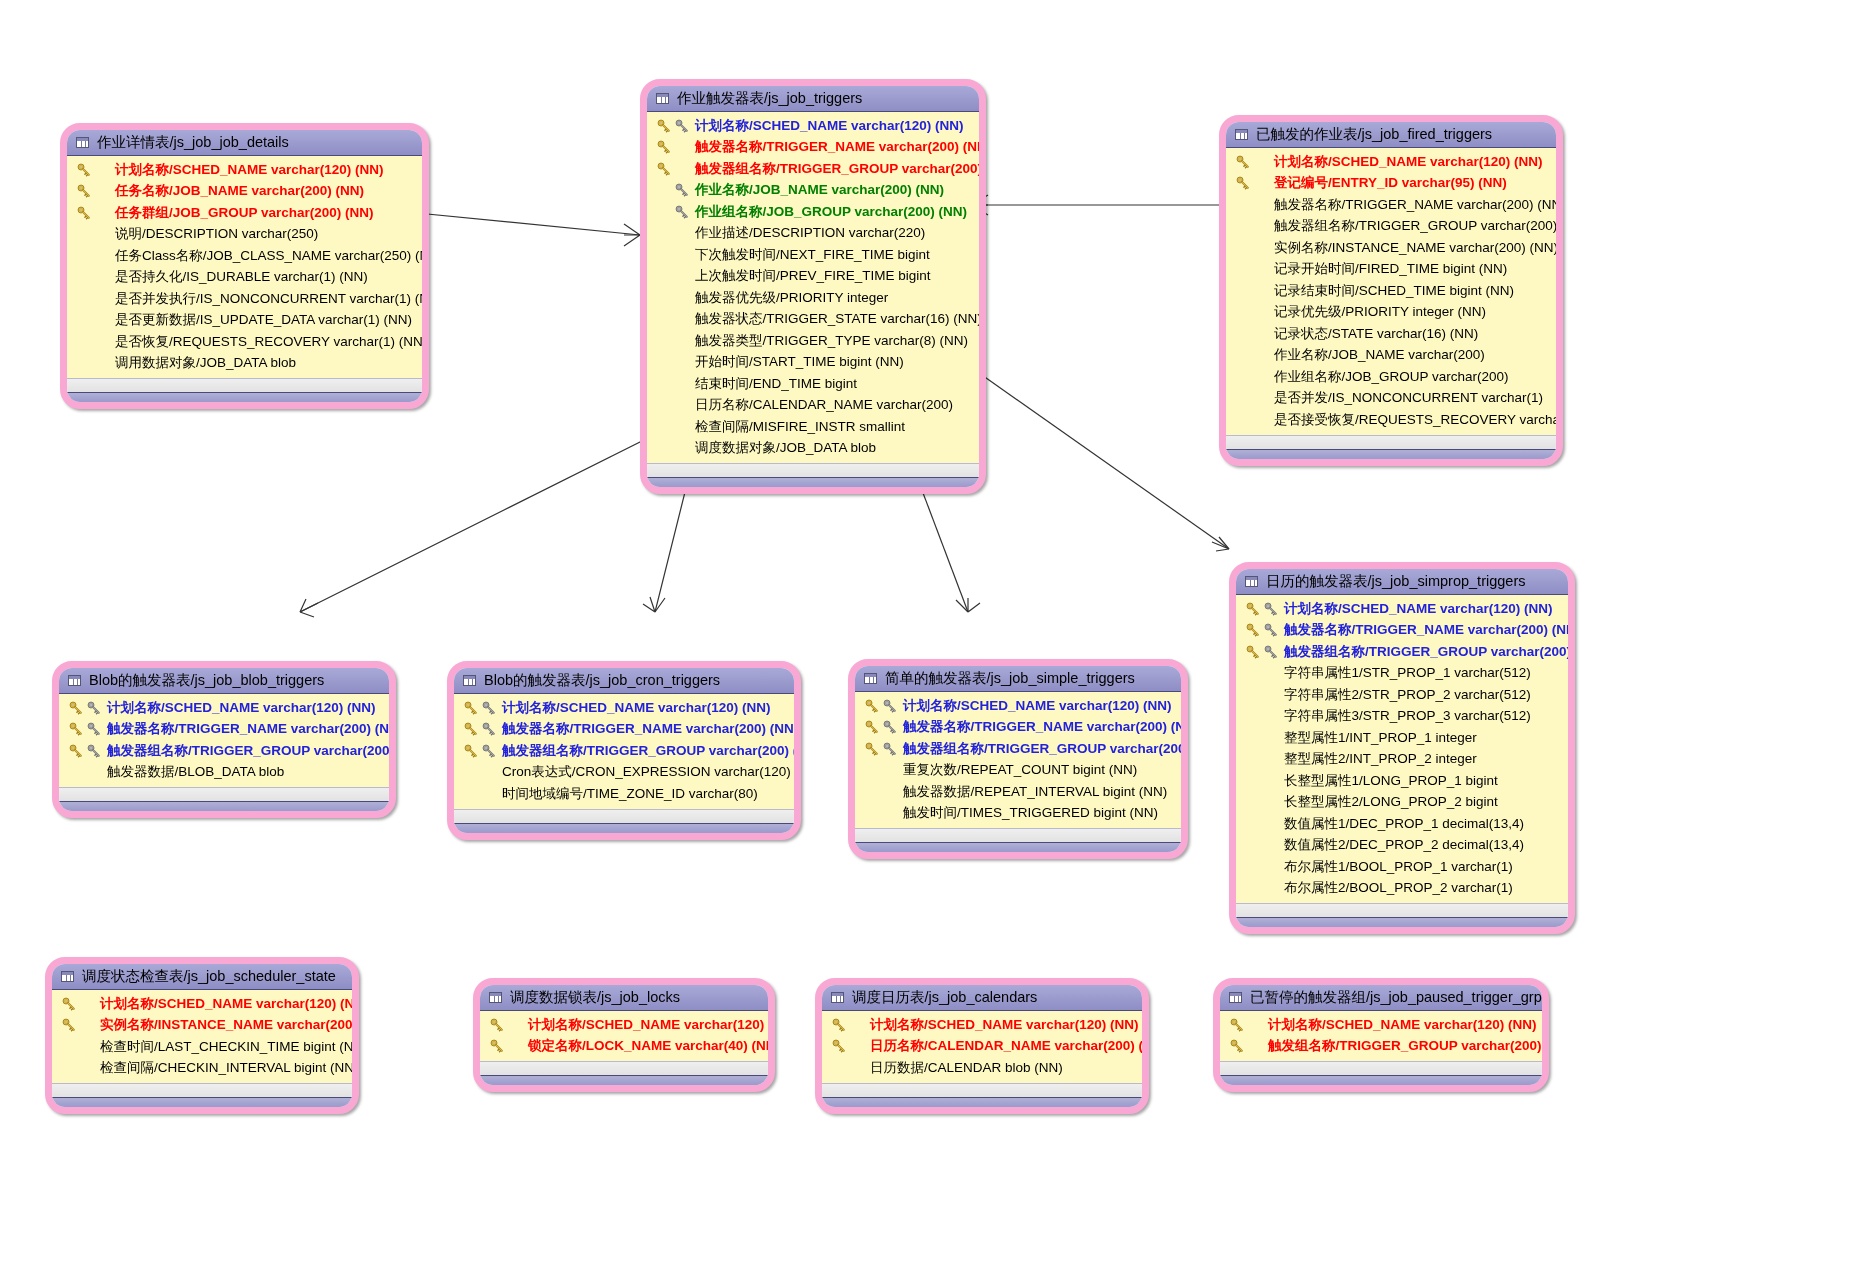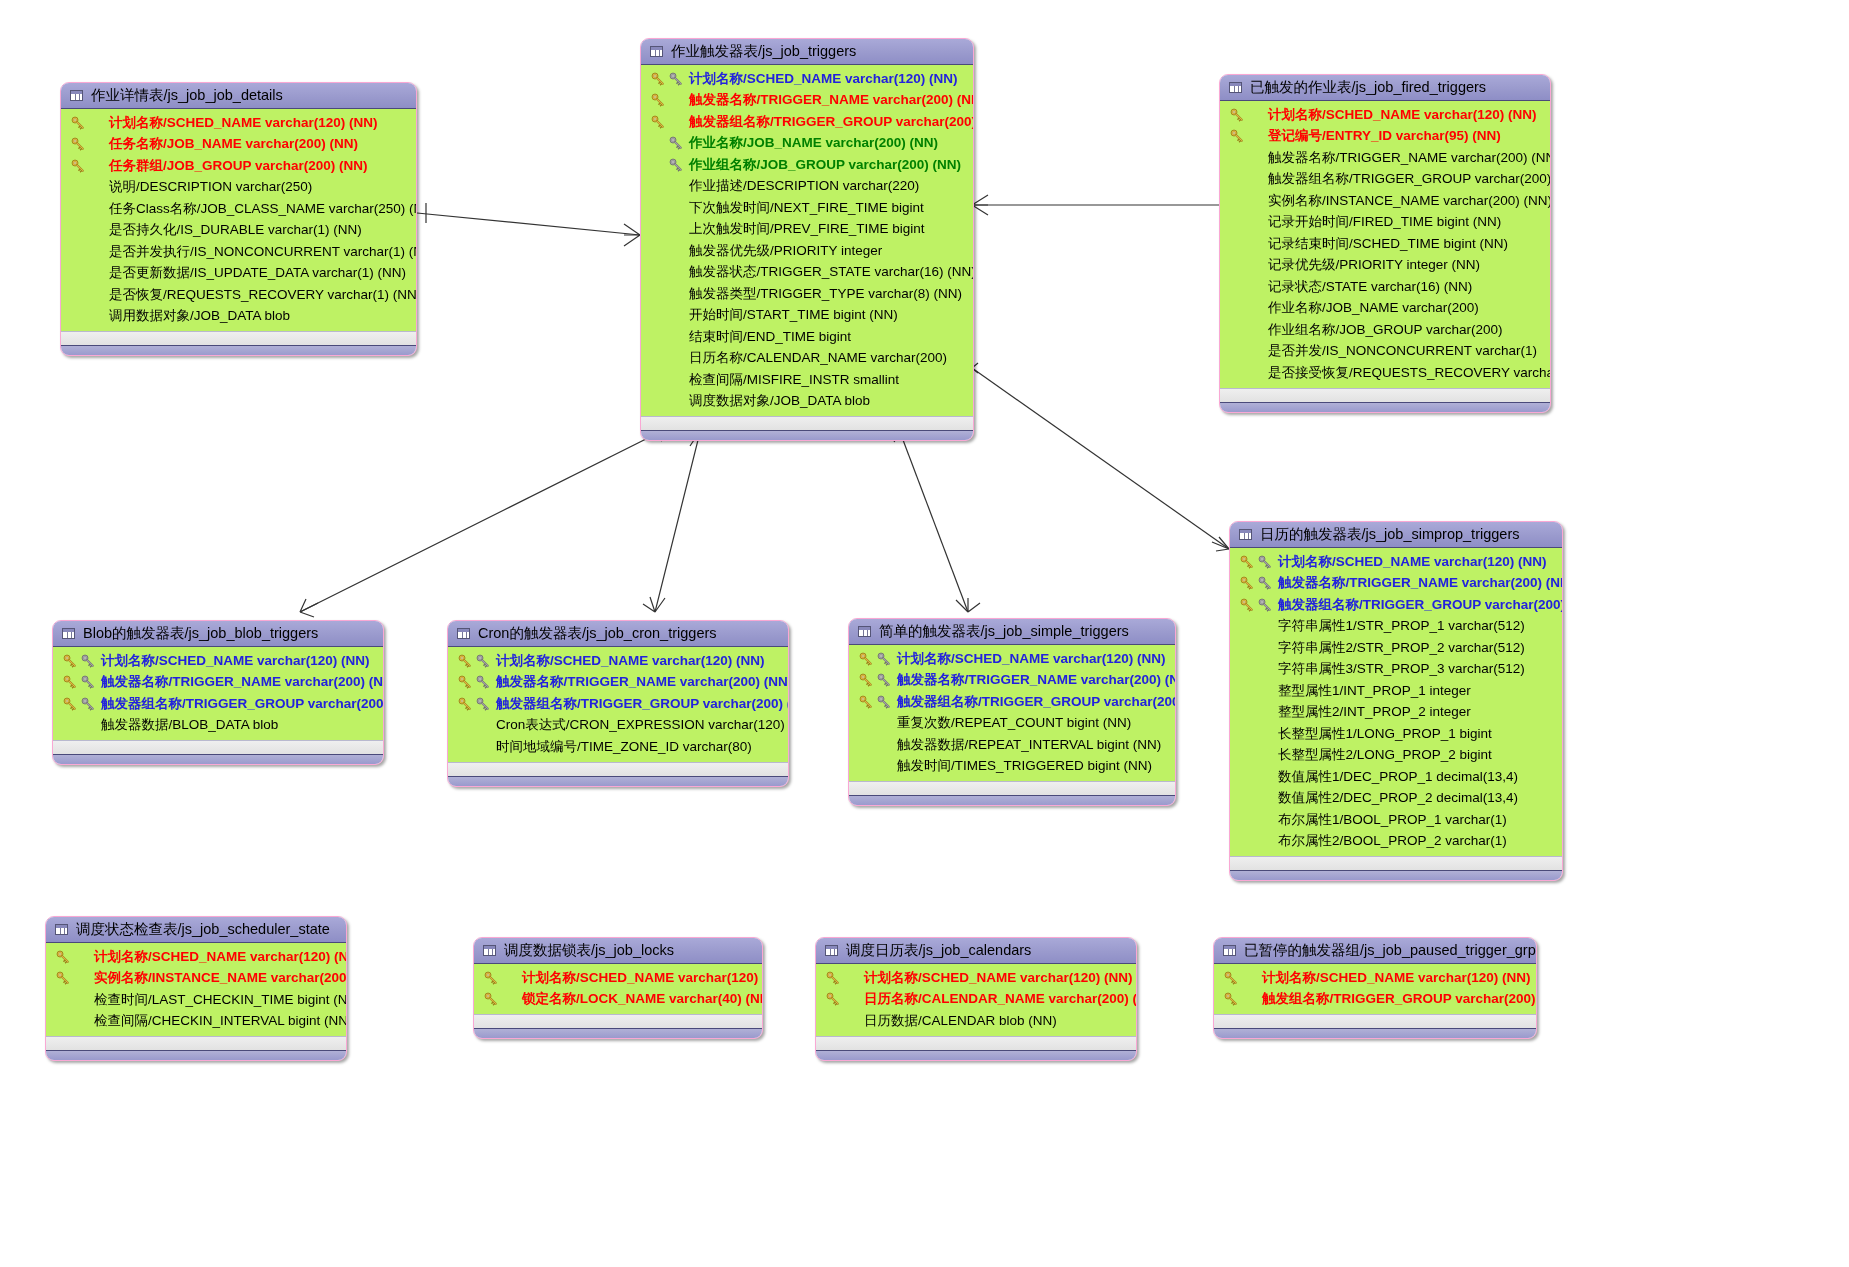--- a/index.html
+++ b/index.html
@@ -17,25 +17,26 @@
   #links{
     position:absolute;
     left:0;top:0;
     width:1849px;height:1267px;
     pointer-events:none;
     z-index:1;
   }
   .entity{
     position:absolute;
     z-index:2;
-    border:1px solid #f9a8d4;
-    border-radius:9px;
+    border:7px solid #f9a8d4;
+    border-radius:20px;
     background:#ffffff;
     box-shadow:2px 2px 3px rgba(0,0,0,0.35);
     overflow:hidden;
+    margin-top:41px;
   }
   .entity-header{
     background:linear-gradient(to bottom,#a9a9d8 0%,#9a9acd 55%,#8e8ec6 100%);
     border-bottom:1px solid #4a4a7a;
     height:25px;
     display:flex;
     align-items:center;
     padding:0 6px 0 9px;
     font-size:14.5px;
     color:#000000;
@@ -55,21 +56,21 @@
     position:absolute;left:0;top:0;right:0;height:3px;
     background:#8888bb;
   }
   .tbl-icon::after{
     content:"";
     position:absolute;left:4px;top:3px;bottom:0;width:1px;
     background:#777799;
     box-shadow:4px 0 0 0 #777799;
   }
   .entity-body{
-    background:#bef264;
+    background:#fef9c3;
     padding:3px 0 4px 0;
   }
   .entity-footer{
     height:13px;
     background:linear-gradient(to bottom,#efefef 0%,#e2e2e2 100%);
     border-top:1px solid #b9b9cf;
   }
   .entity-foot2{
     height:9px;
     background:linear-gradient(to bottom,#b0b0d6 0%,#9a9acd 100%);
@@ -673,21 +674,21 @@
           <span class="keyslot"></span>
           <span class="txt">触发器数据/BLOB_DATA blob</span>
         </div>
       </div>
       <div class="entity-footer"></div>
       <div class="entity-foot2"></div>
     </div>
     <div class="entity" style="left: 447px; top: 620px; width: 340px;">
       <div class="entity-header">
         <span class="tbl-icon"></span>
-        <span>Cron的触发器表/js_job_cron_triggers</span>
+        <span>Blob的触发器表/js_job_cron_triggers</span>
       </div>
       <div class="entity-body">
         <div class="attr pkfk">
           <span class="keyslot">
             <svg class="key" viewBox="0 0 16 16" xmlns="http://www.w3.org/2000/svg">
               <circle cx="4.6" cy="4.6" r="3.4" fill="#e0bb45" stroke="#9c7d18" stroke-width="1"></circle>
               <circle cx="4.6" cy="4.6" r="1.2" fill="#ffffff" stroke="#9c7d18" stroke-width="0.6"></circle>
               <path d="M6.8 6.9 L13.4 13.4" stroke="#9c7d18" stroke-width="2.4" stroke-linecap="round"></path>
               <path d="M6.8 6.9 L13.4 13.4" stroke="#e0bb45" stroke-width="1.3" stroke-linecap="round"></path>
               <path d="M10.3 11.6 L9.0 12.9" stroke="#9c7d18" stroke-width="1.6" stroke-linecap="round"></path>

